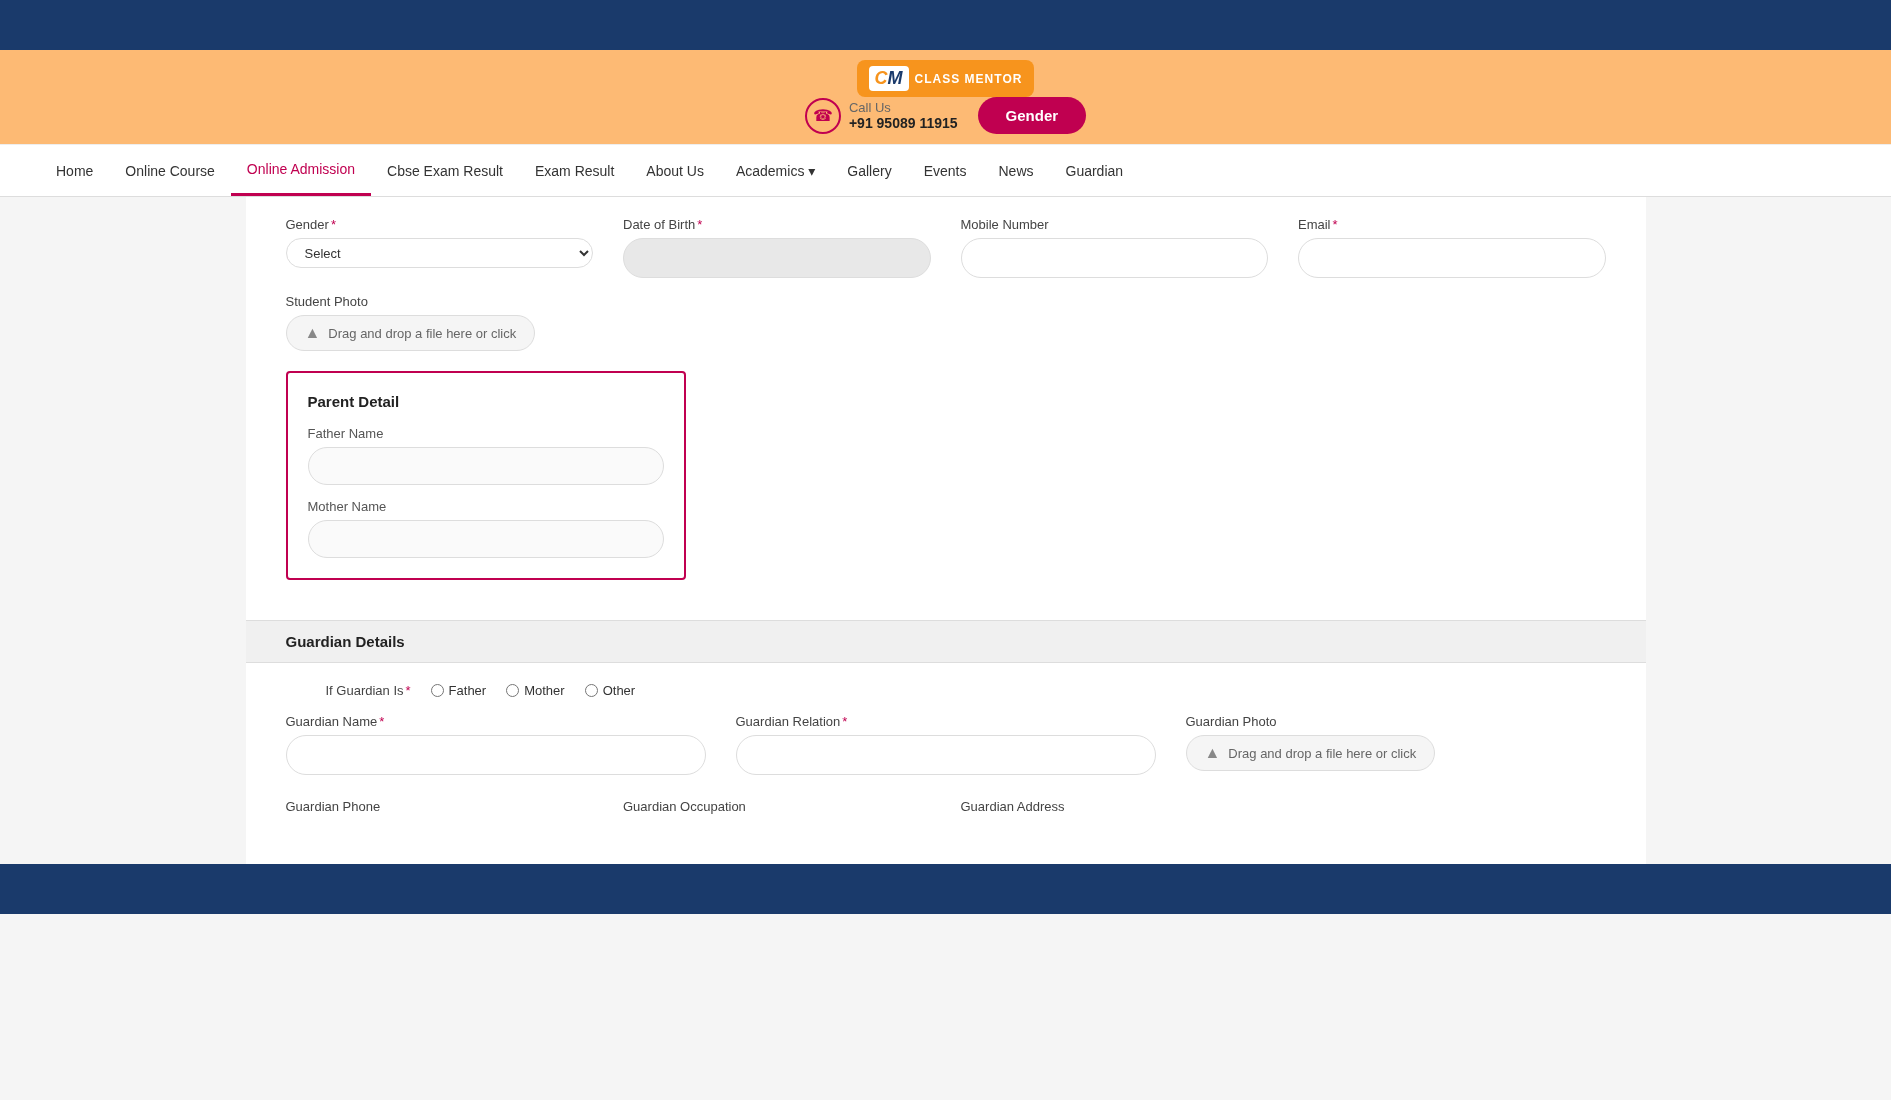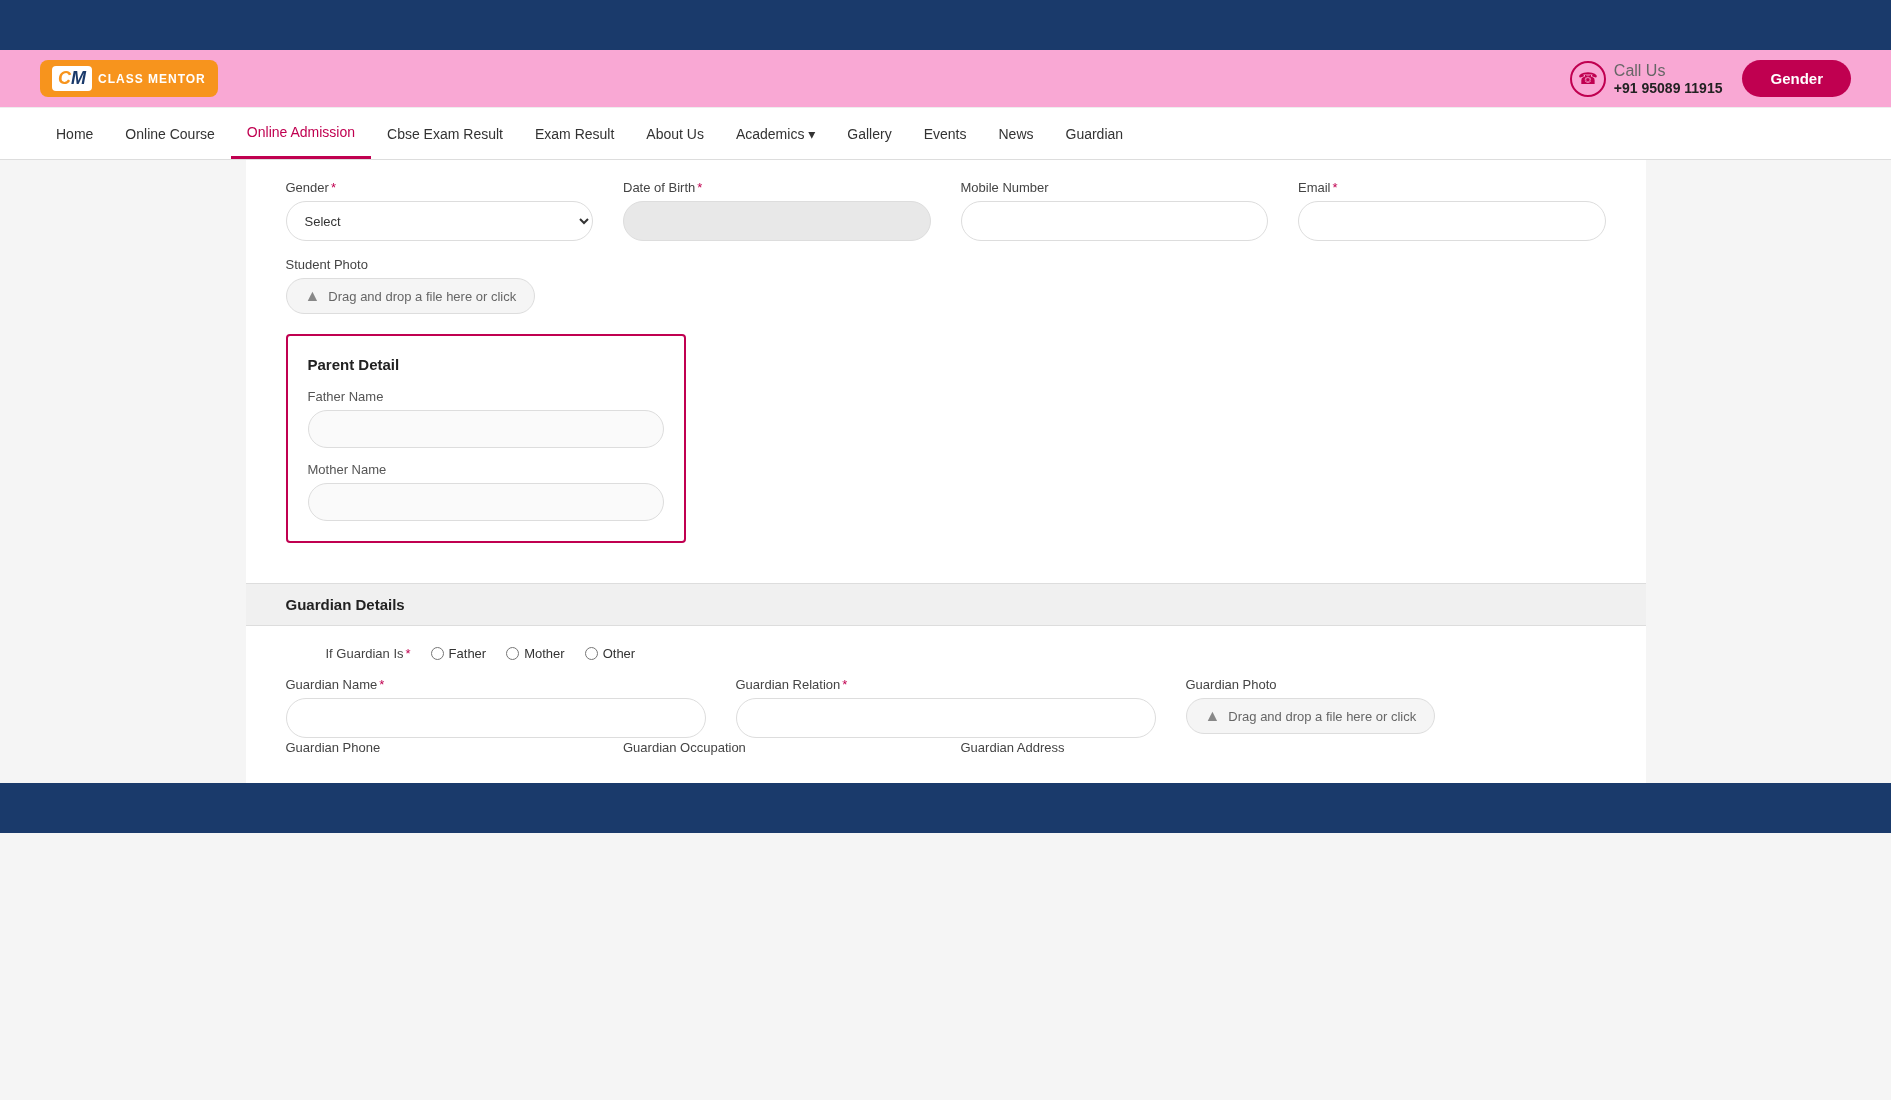--- a/index.html
+++ b/index.html
@@ -6,26 +6,27 @@
     body { font-family: Arial, sans-serif; background: #f5f5f5; }
 
     
     .top-bar {
       background: #1a3a6b;
       height: 50px;
     }
 
     
     .header {
-      background: #f9a8d4;
+      background: #fdba74;
       padding: 10px 40px;
       display: flex;
       align-items: center;
       justify-content: space-between;
       border-bottom: 1px solid #eee;
+      flex-direction: column;
     }
 
     .logo-container {
       display: flex;
       align-items: center;
     }
 
     .logo-box {
       background: #f7941d;
       border-radius: 8px;
@@ -70,21 +71,21 @@
       border-radius: 50%;
       border: 2px solid #c00050;
       display: flex;
       align-items: center;
       justify-content: center;
       color: #c00050;
       font-size: 16px;
     }
 
     .call-text {
-      font-size: 16px;
+      font-size: 13px;
       color: #666;
     }
 
     .call-number {
       font-size: 14px;
       font-weight: 700;
       color: #222;
     }
 
     .login-btn {
@@ -169,21 +170,21 @@
       border-radius: 20px;
       padding: 0 14px;
       font-size: 13px;
       color: #333;
       background: #fff;
       outline: none;
     }
 
     .field-select {
       width: 100%;
-      height: 40px;
+      height: 30px;
       border: 1px solid #ddd;
       border-radius: 20px;
       padding: 0 14px;
       font-size: 13px;
       color: #333;
       background: #fff;
       outline: none;
       appearance: auto;
     }
 
@@ -281,21 +282,21 @@
       cursor: pointer;
     }
 
     .radio-option input[type="radio"] {
       cursor: pointer;
     }
 
     .guardian-fields-row {
       display: flex;
       gap: 30px;
-      margin-bottom: 2px;
+      margin-bottom: 24px;
     }
 
     .guardian-field {
       flex: 1;
     }
 
     
     .bottom-bar {
       background: #1a3a6b;
       height: 50px;

